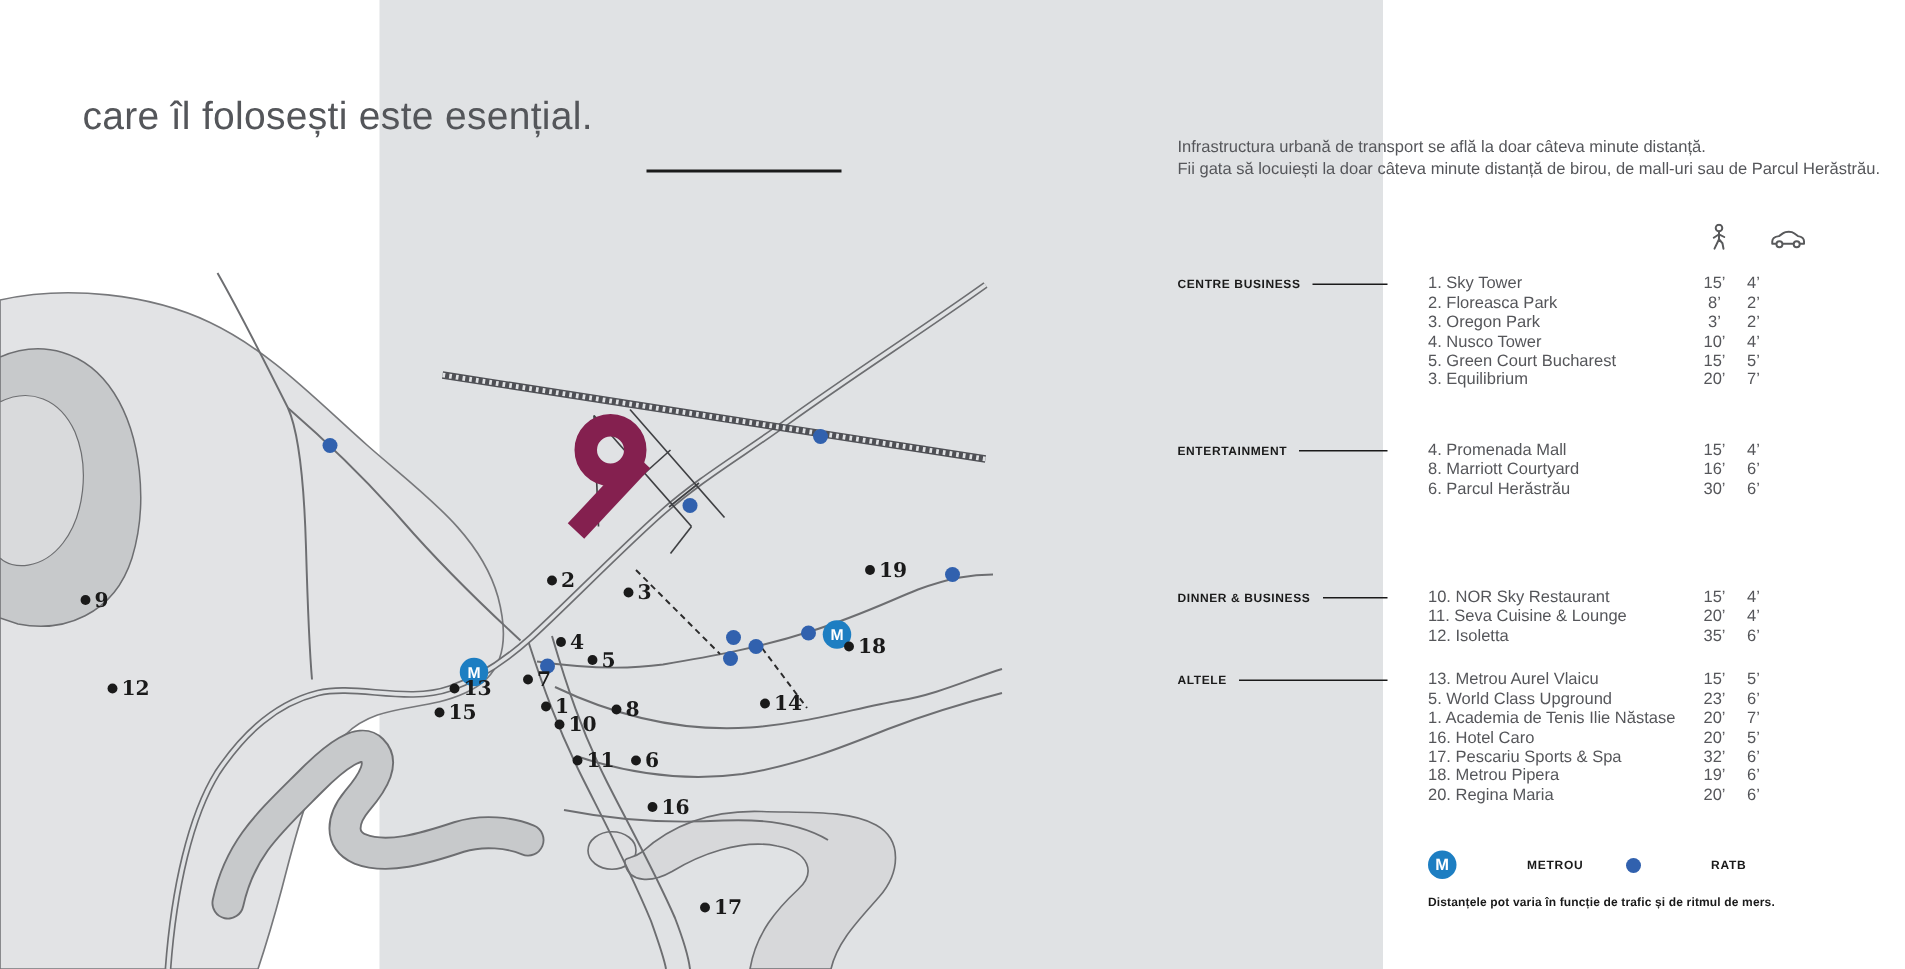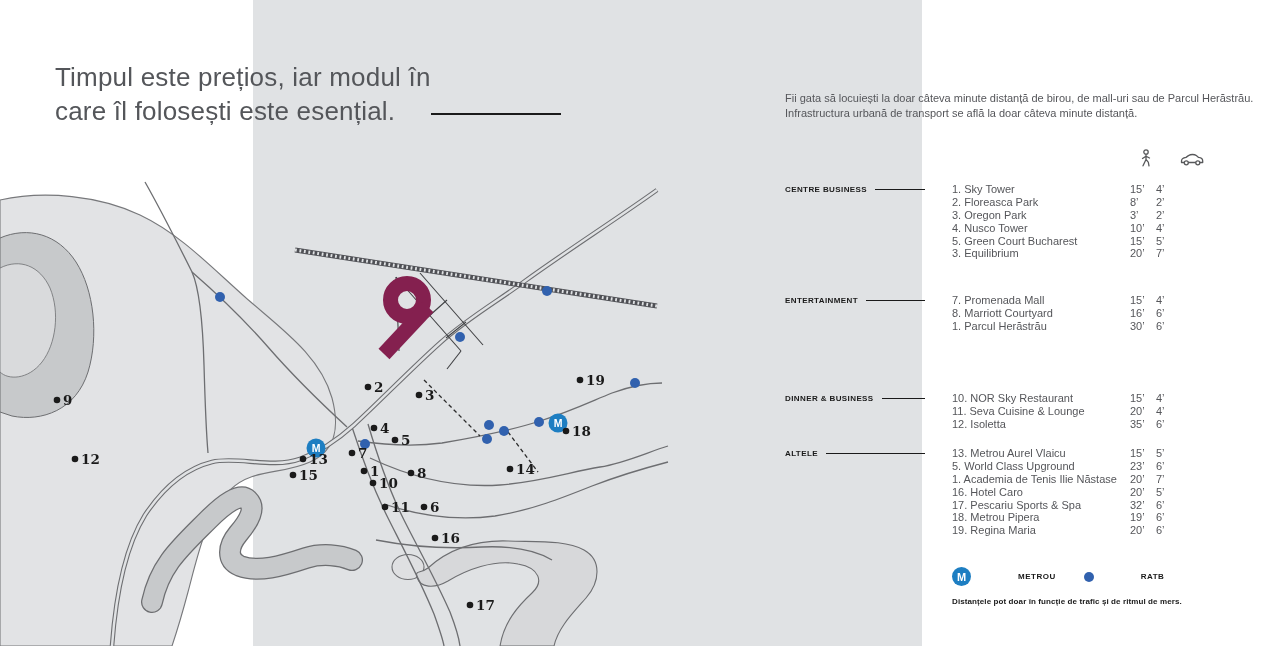--- a/index.html
+++ b/index.html
@@ -14,21 +14,21 @@
   .title-rule{position:absolute;left:431px;top:113px;width:130px;height:2px;background:#1b1b1b;}
   .intro{position:absolute;left:785px;top:91px;font-size:11px;line-height:15px;color:#55565a;}
   .colicon{position:absolute;}
   .section{position:absolute;left:785px;width:398px;}
   .cat{position:absolute;left:0;top:2px;width:140px;display:flex;align-items:center;}
   .cat-label{font-size:8px;font-weight:bold;color:#1a1a1a;letter-spacing:.4px;white-space:nowrap;text-align:right;}
   .cat-rule{flex:1;border-top:1.5px solid #1a1a1a;margin-left:8px;}
   .items{margin-left:167px;}
   .row{display:flex;height:12.9px;line-height:12.9px;font-size:11px;color:#55565a;}
   .row .nm{width:178px;white-space:nowrap;}
-  .row .t{width:26px;text-align:left;}
+  .row .t{width:26px;text-align:center;}
   .legend{position:absolute;left:952px;top:567px;display:flex;align-items:center;}
   .mcirc{width:19px;height:19px;border-radius:50%;background:#1d7ec2;color:#fff;font-weight:bold;
          font-size:11px;display:flex;align-items:center;justify-content:center;}
   .leg-label{font-size:8px;font-weight:bold;color:#1a1a1a;letter-spacing:.5px;margin-left:7px;padding-left:40px;}
   .rdot{width:10px;height:10px;border-radius:50%;background:#3161ae;margin-left:28px;}
   .footnote{position:absolute;left:952px;top:597px;font-size:8px;font-weight:bold;color:#1a1a1a;letter-spacing:.1px;}
 </style>
 </head>
 <body>
 
@@ -147,28 +147,27 @@
       <circle cx="470" cy="605" r="3.3" fill="#1a1a1a"></circle>
       <text x="476" y="609.5" fill="#1a1a1a" font-size="13.5" font-weight="bold" font-family="&quot;DejaVu Serif&quot;,serif">17</text>
       <circle cx="566" cy="431" r="3.3" fill="#1a1a1a"></circle>
       <text x="572" y="435.5" fill="#1a1a1a" font-size="13.5" font-weight="bold" font-family="&quot;DejaVu Serif&quot;,serif">18</text>
       <circle cx="580" cy="380" r="3.3" fill="#1a1a1a"></circle>
       <text x="586" y="384.5" fill="#1a1a1a" font-size="13.5" font-weight="bold" font-family="&quot;DejaVu Serif&quot;,serif">19</text>
     </g>
 </svg>
 
 <div class="title">
-  <div>Timpul este prețios, iar modul în</div>
   <div>care îl folosești este esențial.</div>
 </div>
 <div class="title-rule"></div>
 
 <div class="intro">
+  <div>Infrastructura urbană de transport se află la doar câteva minute distanță.</div>
   <div>Fii gata să locuiești la doar câteva minute distanță de birou, de mall-uri sau de Parcul Herăstrău.</div>
-  <div>Infrastructura urbană de transport se află la doar câteva minute distanță.</div>
 </div>
 
 <svg class="colicon" style="left:1139px;top:149px" width="14" height="19" viewBox="0 0 14 19">
   <circle cx="7" cy="3" r="2.2" fill="none" stroke="#58595b" stroke-width="1.3"></circle>
   <path d="M7,5.5 L7,10.5 M3.5,9.5 L7,7.2 L10.5,9 M7,10.5 L4,16.8 M7,10.5 L9.3,13.2 L10,16.8" fill="none" stroke="#58595b" stroke-width="1.3" stroke-linecap="round"></path>
 </svg>
 <svg class="colicon" style="left:1180px;top:152px" width="24" height="14" viewBox="0 0 24 14">
   <path d="M1.5,10.5 L1.5,9 C1.5,7 3,5.8 6,5.4 L8.8,3.4 C9.6,2.8 11,2.5 12.5,2.5 C14,2.5 15.4,2.9 16.3,3.6
            L18.6,5.4 C21.3,5.7 22.7,7 22.7,9 L22.7,10.5 Z" fill="none" stroke="#58595b" stroke-width="1.3" stroke-linejoin="round"></path>
   <circle cx="6.3" cy="10.8" r="2" fill="#ffffff" stroke="#58595b" stroke-width="1.3"></circle>
@@ -214,31 +213,31 @@
         </div>
       </div>
     </div>
     <div class="section" style="top: 294px;">
       <div class="cat">
         <span class="cat-label">ENTERTAINMENT</span>
         <span class="cat-rule"></span>
       </div>
       <div class="items">
         <div class="row">
-          <span class="nm">7. Promenada Mall</span>
+          <span class="nm">4. Promenada Mall</span>
           <span class="t">15’</span>
           <span class="t">4’</span>
         </div>
         <div class="row">
           <span class="nm">8. Marriott Courtyard</span>
           <span class="t">16’</span>
           <span class="t">6’</span>
         </div>
         <div class="row">
-          <span class="nm">1. Parcul Herăstrău</span>
+          <span class="nm">6. Parcul Herăstrău</span>
           <span class="t">30’</span>
           <span class="t">6’</span>
         </div>
       </div>
     </div>
     <div class="section" style="top: 392px;">
       <div class="cat">
         <span class="cat-label">DINNER &amp; BUSINESS</span>
         <span class="cat-rule"></span>
       </div>
@@ -290,27 +289,27 @@
           <span class="nm">17. Pescariu Sports &amp; Spa</span>
           <span class="t">32’</span>
           <span class="t">6’</span>
         </div>
         <div class="row">
           <span class="nm">18. Metrou Pipera</span>
           <span class="t">19’</span>
           <span class="t">6’</span>
         </div>
         <div class="row">
-          <span class="nm">19. Regina Maria</span>
+          <span class="nm">20. Regina Maria</span>
           <span class="t">20’</span>
           <span class="t">6’</span>
         </div>
       </div>
     </div>
   </div>
 
 <div class="legend">
   <div class="mcirc">M</div>
   <span class="leg-label">METROU</span>
   <span class="rdot"></span>
   <span class="leg-label">RATB</span>
 </div>
-<div class="footnote">Distanțele pot doar în funcție de trafic și de ritmul de mers.</div>
+<div class="footnote">Distanțele pot varia în funcție de trafic și de ritmul de mers.</div>
 
 </body></html>

